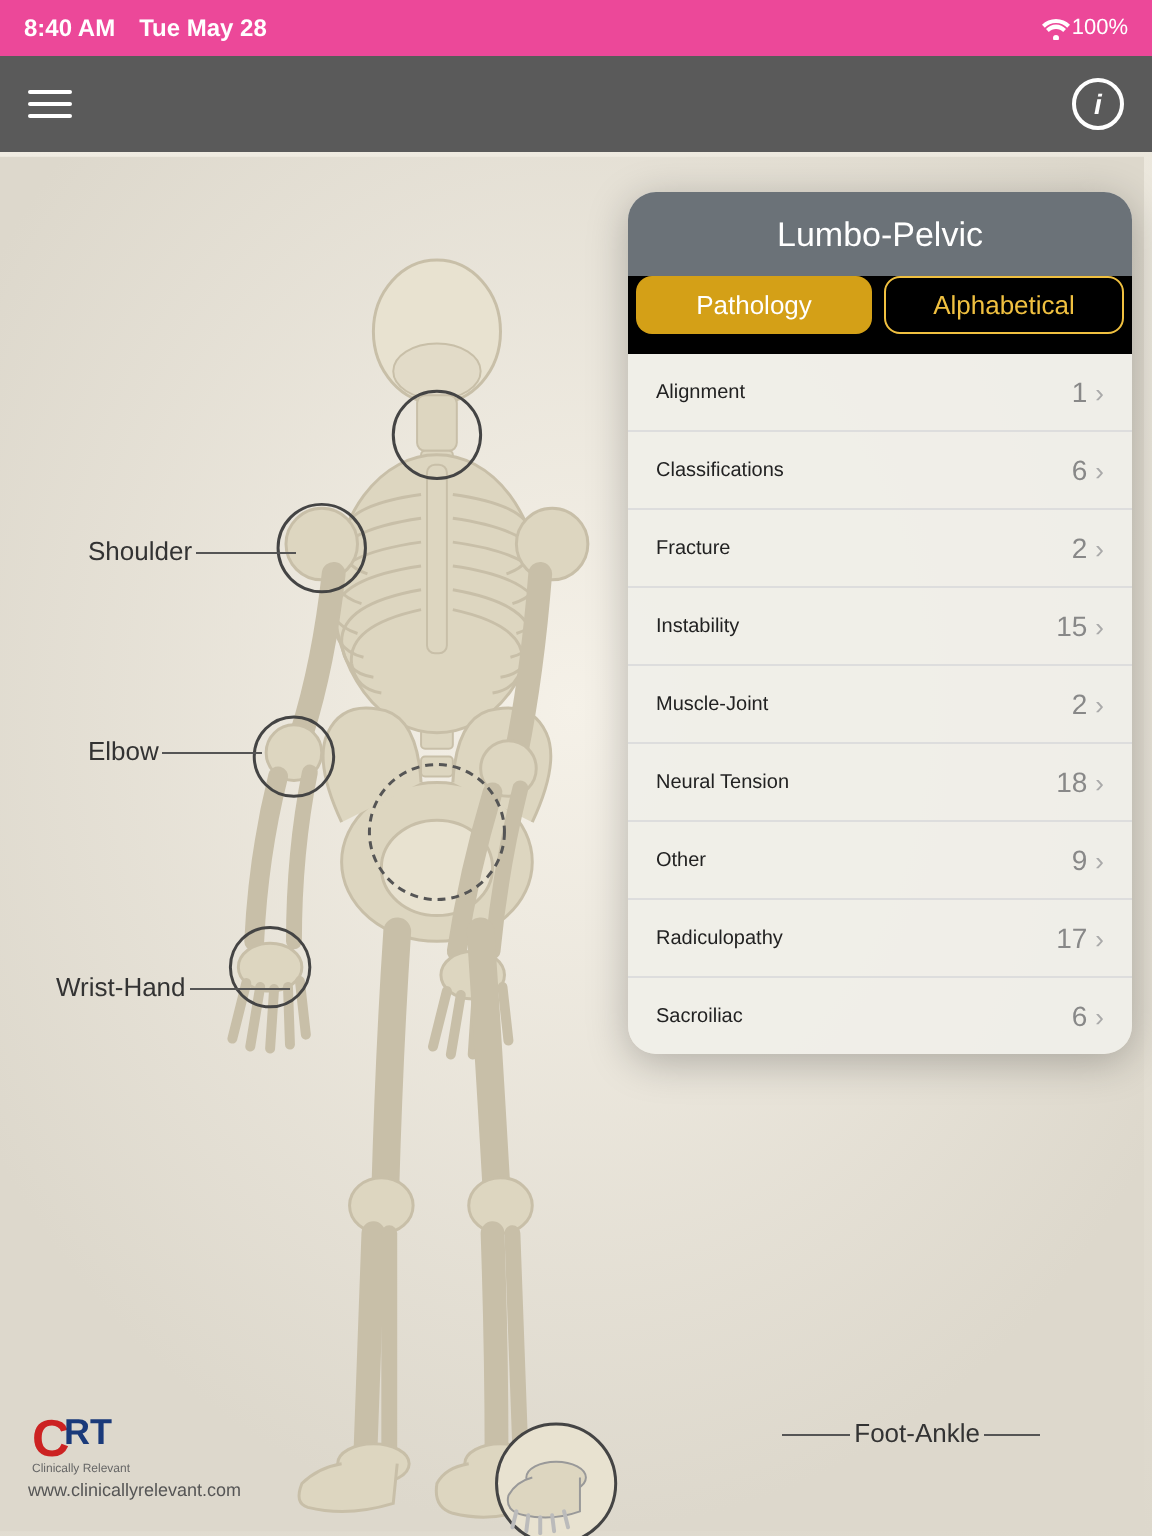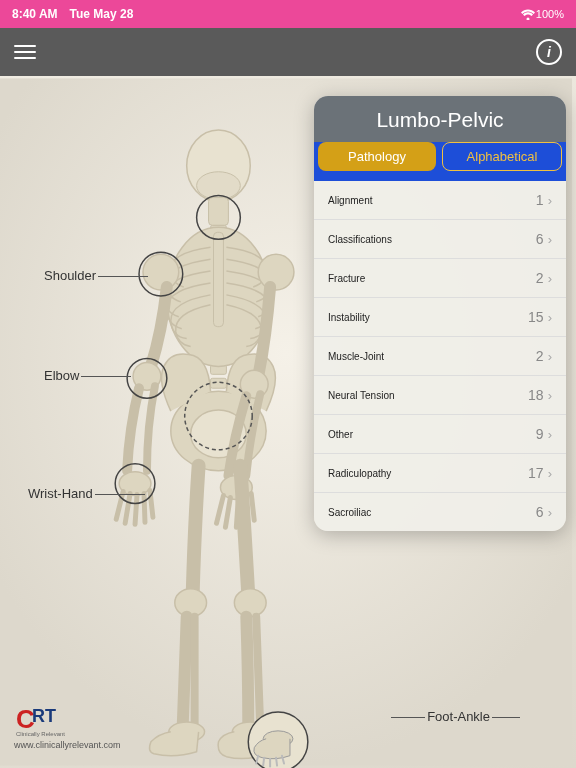--- a/index.html
+++ b/index.html
@@ -177,27 +177,27 @@
       box-shadow: 0 4px 20px rgba(0,0,0,0.25);
     }
 
     #panel-header {
       background: #6b7278;
       padding: 12px 16px 10px;
       text-align: center;
     }
     #panel-title {
       color: white;
-      font-size: 21px;
+      font-size: 17px;
       font-weight: 500;
     }
 
     #panel-tabs {
       display: flex;
-      background: #1d4ed8;
+      background: #000000;
       padding: 0 4px 10px;
       gap: 6px;
     }
     .tab-btn {
       flex: 1;
       padding: 6px 0;
       border-radius: 8px;
       border: none;
       font-size: 13px;
       font-weight: 500;

